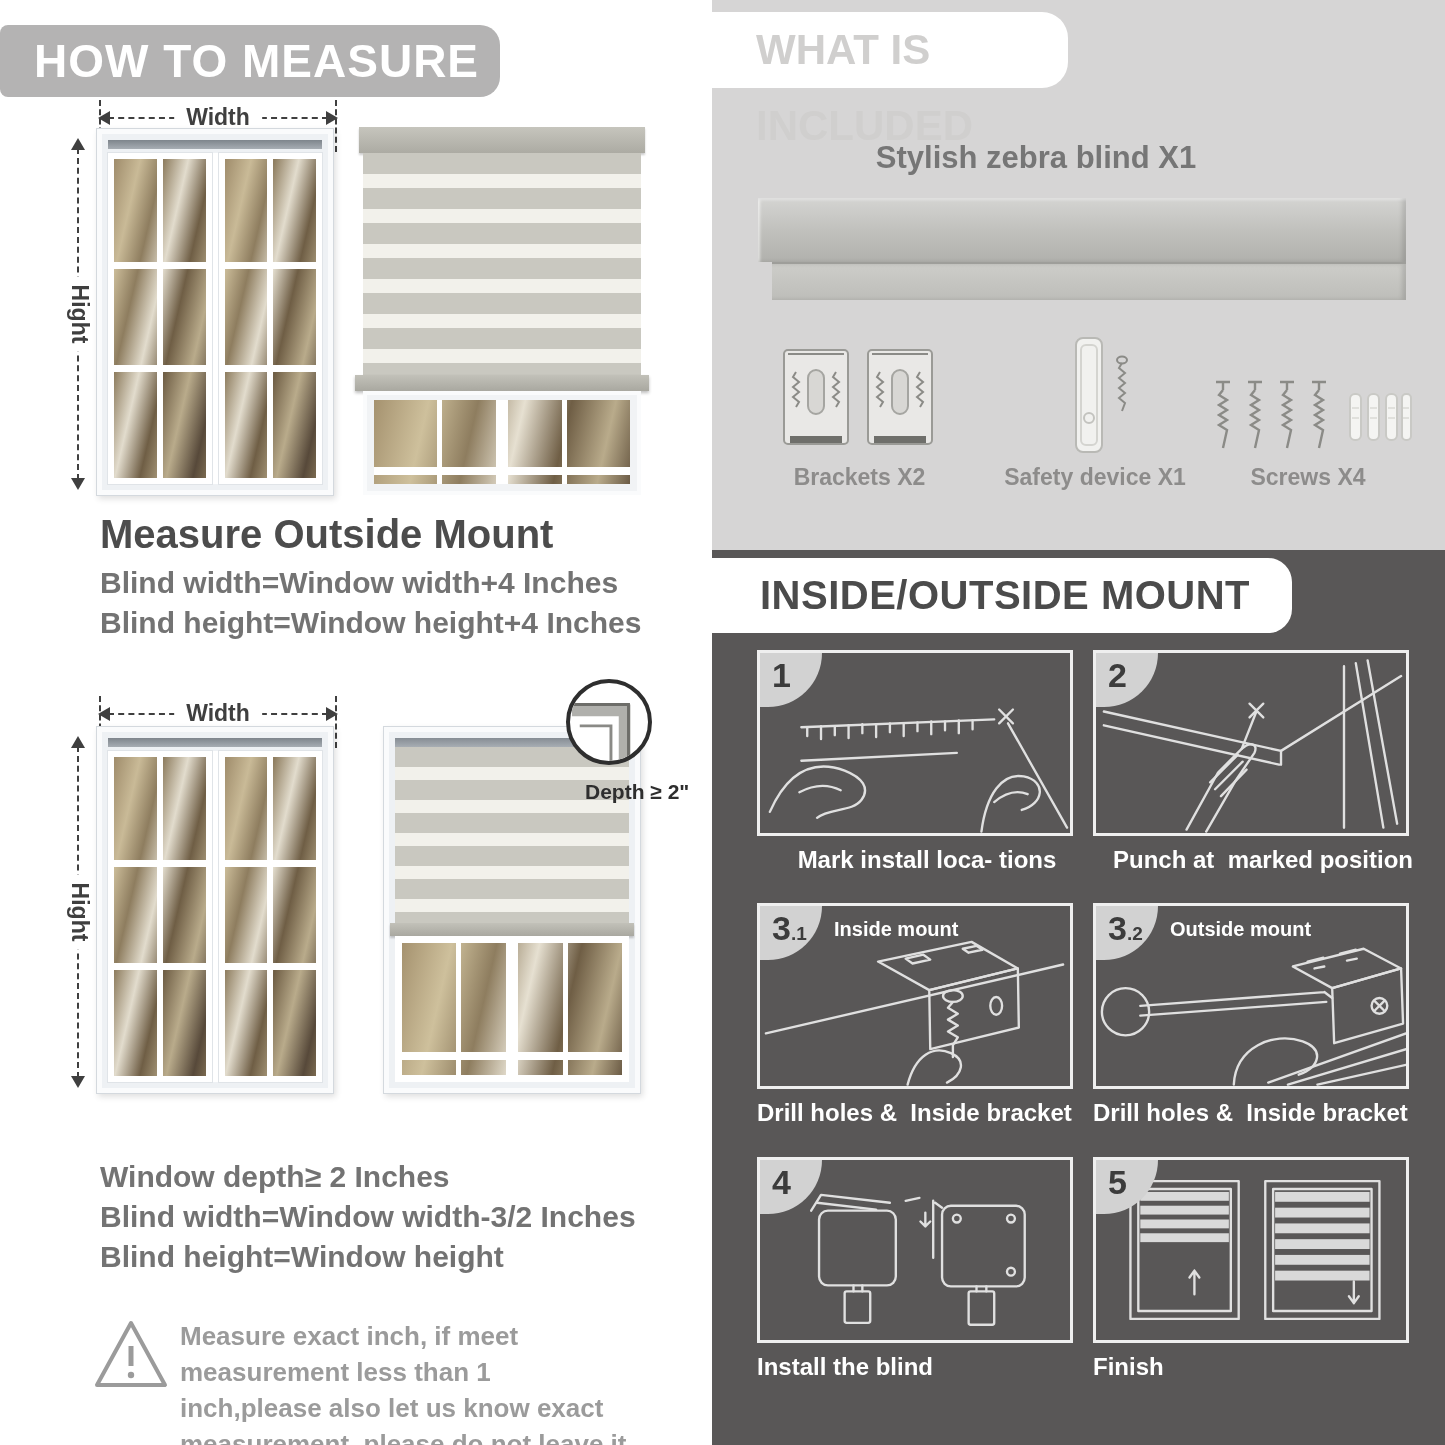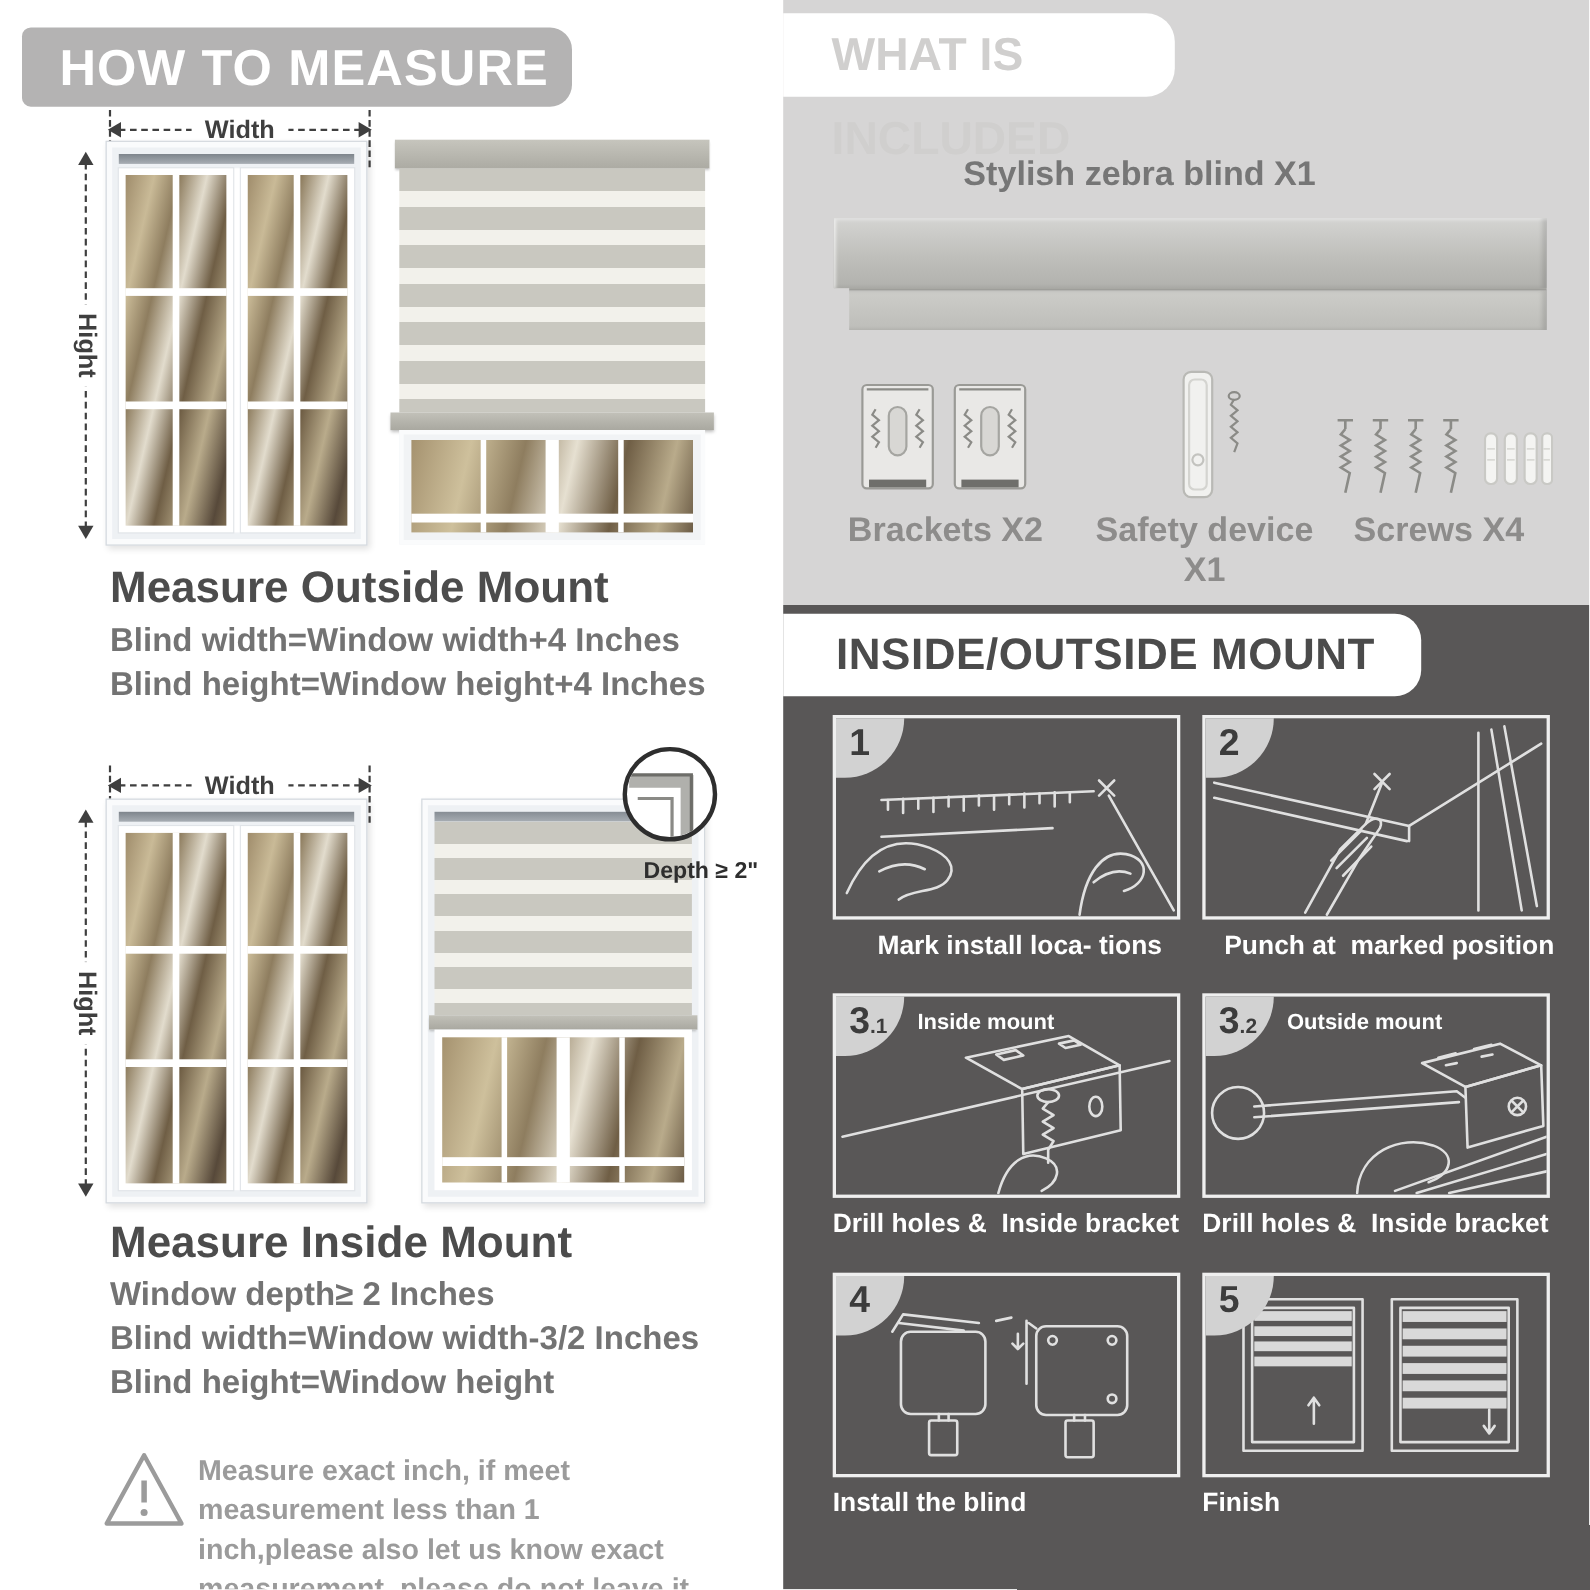--- a/index.html
+++ b/index.html
@@ -2,21 +2,21 @@
 <html><head>
 <meta charset="utf-8">
 <style>
   html,body{margin:0;padding:0;background:#ffffff;}
   #canvas{position:relative;width:1445px;height:1445px;background:#ffffff;overflow:hidden;
           font-family:"Liberation Sans",sans-serif;}
 
   
   .lheader{position:absolute;left:0;top:25px;width:500px;height:72px;background:#b4b3b3;
            border-radius:8px 20px 20px 8px;color:#ffffff;font-size:46px;font-weight:bold;
-           line-height:72px;padding-left:34px;box-sizing:border-box;letter-spacing:1px;margin-left:20px;}
+           line-height:72px;padding-left:34px;box-sizing:border-box;letter-spacing:1px;}
 
   .window{position:absolute;background:#eef1f4;border:1px solid #d4d9de;
           box-shadow:inset 0 0 0 5px #fafbfc, 2px 3px 6px rgba(0,0,0,.12);
           padding:11px;box-sizing:border-box;}
   .win-track{height:9px;background:linear-gradient(#7e858c,#a7adb3);margin-bottom:4px;}
   .sashes{display:flex;gap:7px;height:calc(100% - 13px);background:#ffffff;}
   .sash{flex:1;border:6px solid #ffffff;outline:1px solid #e0e4e8;
         background-image:linear-gradient(#fff,#fff),linear-gradient(#fff,#fff),linear-gradient(#fff,#fff),
           linear-gradient(103deg,#9f8c6b 0%,#c9ba97 16%,#8e7d5f 30%,#e2dccd 45%,#6f5e45 60%,#b9ab8b 76%,#57493a 92%,#7a6a50 100%);
         background-size:6px 100%,100% 7px,100% 7px,100% 100%;
@@ -84,21 +84,21 @@
            border-radius:0 26px 26px 0;color:#d0cfce;font-size:42px;font-weight:bold;
            line-height:76px;padding-left:44px;box-sizing:border-box;}
   .blind-title{position:absolute;left:712px;top:140px;width:648px;text-align:center;
                font-size:31px;font-weight:bold;color:#767676;}
   .rail-main{position:absolute;left:758px;top:198px;width:648px;height:64px;
              background:linear-gradient(180deg,#d4d4d2 0%,#bfbfbb 55%,#b1b1ad 100%);
              box-shadow:inset -4px 0 4px rgba(0,0,0,.12), inset 2px 2px 3px rgba(255,255,255,.6);}
   .rail-lip{position:absolute;left:772px;top:262px;width:634px;height:36px;
              background:linear-gradient(180deg,#cdcdc9 0%,#bdbdb9 100%);
              border-top:2px solid #9e9e9a;box-shadow:inset -4px 0 4px rgba(0,0,0,.12);}
-  .item-label{position:absolute;top:464px;font-size:31px;font-weight:bold;color:#8d8c8b;text-align:center;}
+  .item-label{position:absolute;top:464px;font-size:23px;font-weight:bold;color:#8d8c8b;text-align:center;}
 
   .rdark{position:absolute;left:712px;top:550px;width:733px;height:895px;background:#595757;}
   .mheader{position:absolute;left:712px;top:558px;width:580px;height:75px;background:#ffffff;
            border-radius:0 24px 24px 0;color:#4b4b4b;font-size:40px;font-weight:bold;
            line-height:75px;padding-left:48px;box-sizing:border-box;letter-spacing:.5px;}
 
   .step-panel{position:absolute;width:316px;height:186px;border:3px solid #efefef;box-sizing:border-box;}
   .badge{position:absolute;left:0;top:0;width:62px;height:54px;background:#d2d2d2;
          border-radius:0 0 58px 0;color:#3c3c3c;display:flex;align-items:flex-start;
          padding:2px 0 0 12px;box-sizing:border-box;}
@@ -189,21 +189,20 @@
 
   <div class="depth-circle">
     <svg class="lineart" viewBox="0 0 80 80">
       <path d="M2,28 L56,28 L56,80" stroke="#b0b0ac" stroke-width="12" fill="none"></path>
       <path d="M2,22 L60,22 L60,80" stroke="#6d6d69" stroke-width="3" fill="none"></path>
       <path d="M10,44 L42,44 L42,80" stroke="#8a8a86" stroke-width="3" fill="none"></path>
     </svg>
   </div>
   <div class="depth-label">Depth ≥ 2"</div>
 
-  <div class="h2" style="left:100px;top:1108px;">Measure Inside Mount</div>
   <div class="bodyline" style="left:100px;top:1160px;">Window depth≥ 2 Inches</div>
   <div class="bodyline" style="left:100px;top:1200px;">Blind width=Window width-3/2 Inches</div>
   <div class="bodyline" style="left:100px;top:1240px;">Blind height=Window height</div>
 
   <svg style="position:absolute;left:92px;top:1316px;" width="78" height="78" viewBox="0 0 78 78">
     <path d="M39,7 L73,69 L5,69 Z" fill="none" stroke="#9b9b9b" stroke-width="4" stroke-linejoin="round"></path>
     <line x1="39" y1="30" x2="39" y2="50" stroke="#9b9b9b" stroke-width="5"></line>
     <circle cx="39" cy="59" r="3.2" fill="#9b9b9b"></circle>
   </svg>
   <div class="warn-text">Measure exact inch, if meet measurement less than 1 inch,please also let us know exact measurement, please do not leave it</div>

